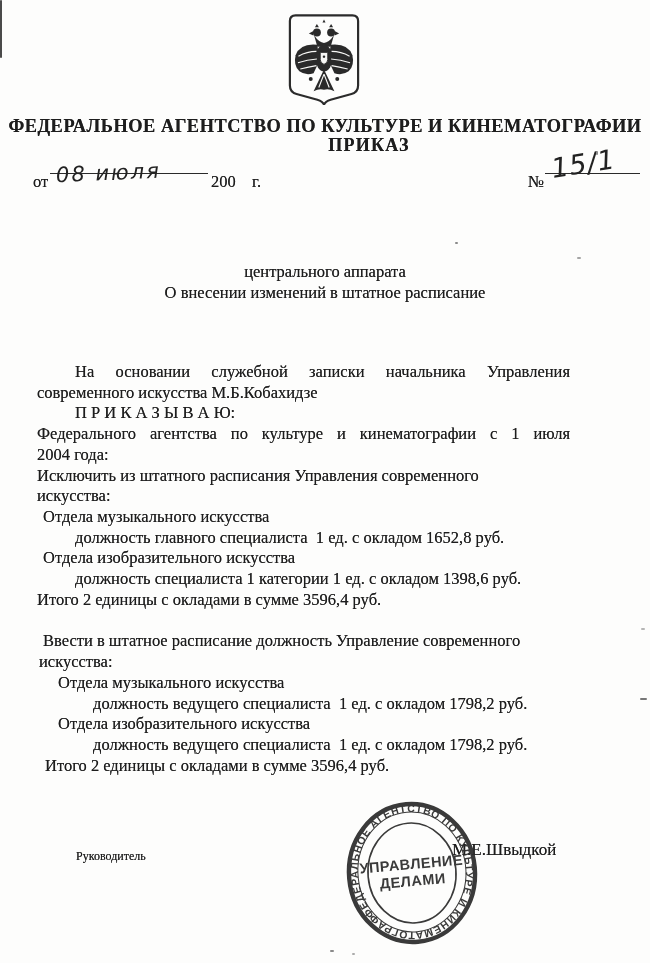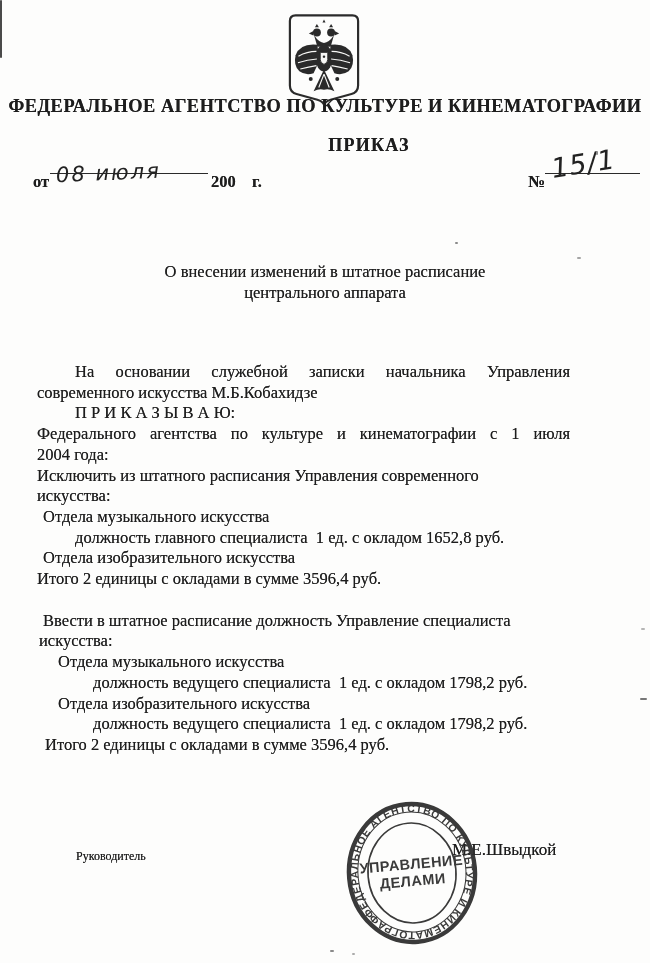--- a/index.html
+++ b/index.html
@@ -8,27 +8,27 @@
     background:#fdfdfc; overflow:hidden;
     font-family:"Liberation Serif", serif; color:#1d1d1d;
     text-rendering:optimizeLegibility;
   }
   .page *{box-sizing:border-box;}
   .abs{position:absolute;}
   .soft{text-shadow:0 0 .35px #555;}
 
   
   .emblem{left:288px; top:13px; width:72px; height:92px;}
-  .agency{left:0; top:96px; width:650px; text-align:center;
+  .agency{left:0; top:116px; width:650px; text-align:center;
           font-weight:bold; font-size:18.4px; letter-spacing:.5px;}
   .doctype{left:0; top:135px; width:650px; text-align:center;
            font-weight:bold; font-size:18px; letter-spacing:1.2px;margin-left:44px;}
 
   
-  .dl{font-weight:bold; font-size:16.5px;}
+  .dl{font-weight:normal; font-size:16.5px;}
   .u-line{border-bottom:1.6px solid #2a2a2a; height:21px;}
   .hand{font-family:"DejaVu Sans", sans-serif; font-style:italic; color:#222;}
   .hand-date{left:56px; top:161px; font-size:21px; letter-spacing:2px;
              transform:rotate(-2.5deg); white-space:nowrap;}
   .hand-num{left:551px; top:148px; font-size:27px; letter-spacing:1px;
             transform:rotate(-9deg); white-space:nowrap;}
 
   
   .title{left:25px; top:262px; width:600px; text-align:center;
          font-size:16.5px; line-height:20.6px;}
@@ -86,38 +86,39 @@
   <div class="abs u-line" style="left:50px; top:153px; width:158px;"></div>
   <div class="abs hand hand-date">08 июля</div>
   <div class="abs dl soft" style="left:211px; top:172px;">200</div>
   <div class="abs dl soft" style="left:252px; top:172px;">г.</div>
 
   <div class="abs dl soft" style="left:528px; top:172px; font-size:17px;">№</div>
   <div class="abs u-line" style="left:545px; top:153px; width:95px;"></div>
   <div class="abs hand hand-num">15/1</div>
 
   <div class="abs title soft">
+    <div class="ln">центрального аппарата</div>
     <div class="ln">О внесении изменений в штатное расписание</div>
-    <div class="ln">центрального аппарата</div>
   </div>
 
   <div class="abs body-block soft">
     <div class="ln jl pl38">На основании служебной записки начальника Управления</div>
     <div class="ln">современного искусства М.Б.Кобахидзе</div>
     <div class="ln pl38">П Р И К А З Ы В А Ю:</div>
     <div class="ln jl">Федерального агентства по культуре и кинематографии с 1 июля</div>
     <div class="ln">2004 года:</div>
     <div class="ln">Исключить из штатного расписания Управления современного</div>
     <div class="ln">искусства:</div>
     <div class="ln pl6">Отдела музыкального искусства</div>
     <div class="ln pl38">должность главного специалиста  1 ед. с окладом 1652,8 руб.</div>
     <div class="ln pl6">Отдела изобразительного искусства</div>
+    <div class="ln pl38">должность специалиста 1 категории 1 ед. с окладом 1398,6 руб.</div>
     <div class="ln">Итого 2 единицы с окладами в сумме 3596,4 руб.</div>
     <div class="gap"></div>
-    <div class="ln pl6">Ввести в штатное расписание должность Управление специалиста</div>
+    <div class="ln pl6">Ввести в штатное расписание должность Управление современного</div>
     <div class="ln pl2">искусства:</div>
     <div class="ln pl21">Отдела музыкального искусства</div>
     <div class="ln pl56">должность ведущего специалиста  1 ед. с окладом 1798,2 руб.</div>
     <div class="ln pl21">Отдела изобразительного искусства</div>
     <div class="ln pl56">должность ведущего специалиста  1 ед. с окладом 1798,2 руб.</div>
     <div class="ln pl8">Итого 2 единицы с окладами в сумме 3596,4 руб.</div>
   </div>
 
   <div class="abs sig-label soft">Руководитель</div>
   <div class="abs sig-name soft">М.Е.Швыдкой</div>

